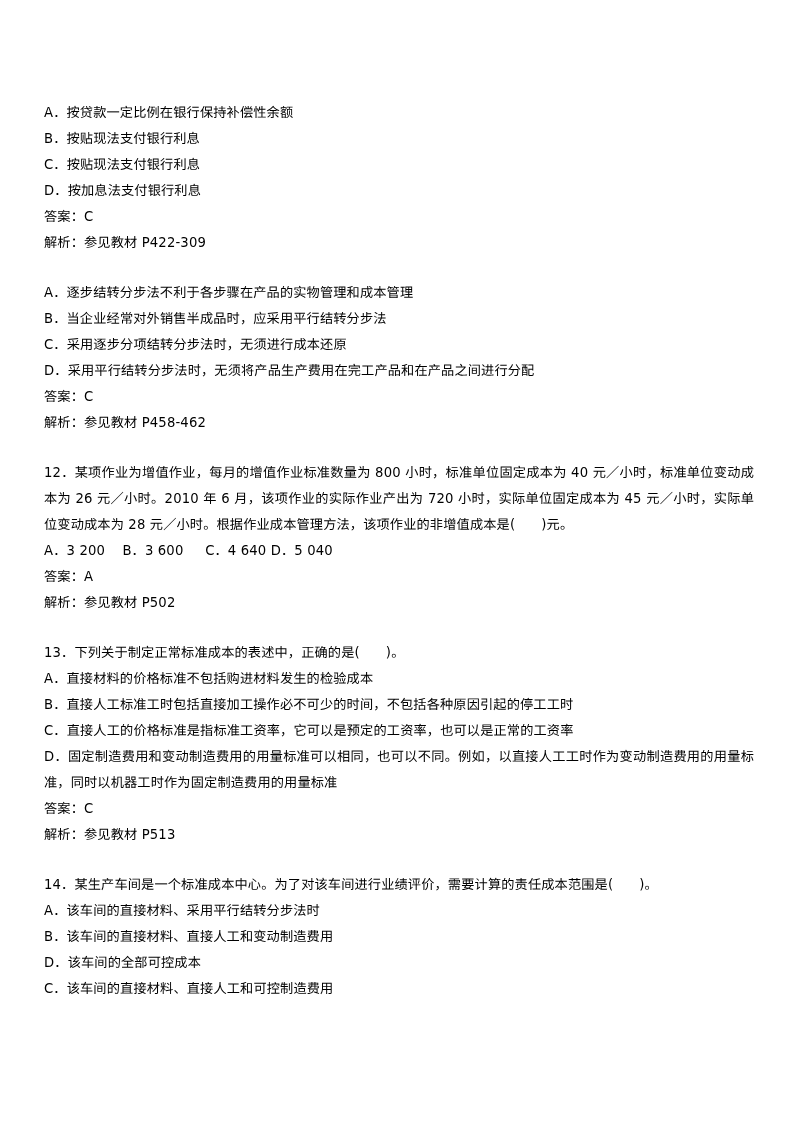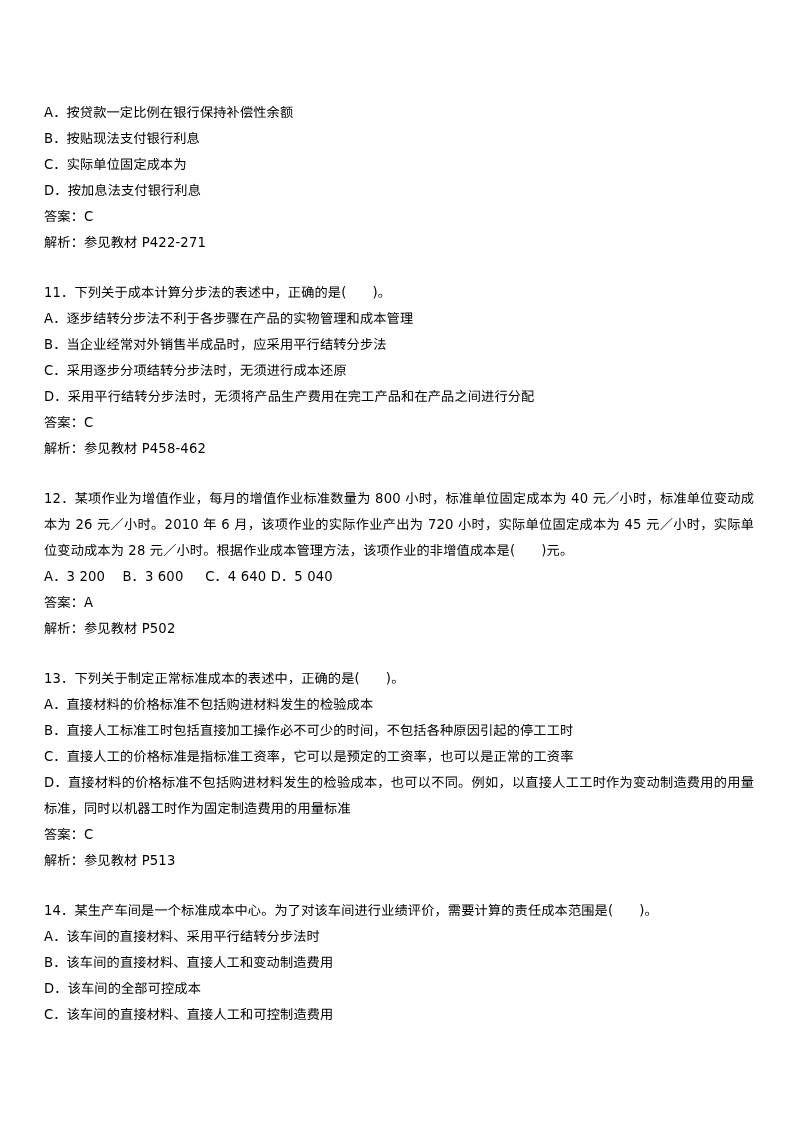--- a/index.html
+++ b/index.html
@@ -55,49 +55,48 @@
 </style>
 </head>
 <body>
 
 <div class="page">
   <div class="content">
 
     <div class="q-block">
       <div class="line">A．按贷款一定比例在银行保持补偿性余额</div>
       <div class="line">B．按贴现法支付银行利息</div>
-      <div class="line">C．实际单位固定成本为</div>
+      <div class="line">C．按贴现法支付银行利息</div>
       <div class="line">D．按加息法支付银行利息</div>
       <div class="line">答案：C</div>
-      <div class="line">解析：参见教材 P422-271</div>
+      <div class="line">解析：参见教材 P422-309</div>
     </div>
 
     <div class="q-block">
-      <div class="line stem">11．下列关于成本计算分步法的表述中，正确的是(      )。</div>
       <div class="line">A．逐步结转分步法不利于各步骤在产品的实物管理和成本管理</div>
       <div class="line">B．当企业经常对外销售半成品时，应采用平行结转分步法</div>
       <div class="line">C．采用逐步分项结转分步法时，无须进行成本还原</div>
       <div class="line">D．采用平行结转分步法时，无须将产品生产费用在完工产品和在产品之间进行分配</div>
       <div class="line">答案：C</div>
       <div class="line">解析：参见教材 P458-462</div>
     </div>
 
     <div class="q-block">
       <div class="line stem wrap">12．某项作业为增值作业，每月的增值作业标准数量为 800 小时，标准单位固定成本为 40 元／小时，标准单位变动成本为 26 元／小时。2010 年 6 月，该项作业的实际作业产出为 720 小时，实际单位固定成本为 45 元／小时，实际单位变动成本为 28 元／小时。根据作业成本管理方法，该项作业的非增值成本是(      )元。</div>
       <div class="line opts-inline">A．3 200    B．3 600     C．4 640 D．5 040</div>
       <div class="line">答案：A</div>
       <div class="line">解析：参见教材 P502</div>
     </div>
 
     <div class="q-block">
       <div class="line stem">13．下列关于制定正常标准成本的表述中，正确的是(      )。</div>
       <div class="line">A．直接材料的价格标准不包括购进材料发生的检验成本</div>
       <div class="line">B．直接人工标准工时包括直接加工操作必不可少的时间，不包括各种原因引起的停工工时</div>
       <div class="line">C．直接人工的价格标准是指标准工资率，它可以是预定的工资率，也可以是正常的工资率</div>
-      <div class="line wrap">D．直接材料的价格标准不包括购进材料发生的检验成本，也可以不同。例如，以直接人工工时作为变动制造费用的用量标准，同时以机器工时作为固定制造费用的用量标准</div>
+      <div class="line wrap">D．固定制造费用和变动制造费用的用量标准可以相同，也可以不同。例如，以直接人工工时作为变动制造费用的用量标准，同时以机器工时作为固定制造费用的用量标准</div>
       <div class="line">答案：C</div>
       <div class="line">解析：参见教材 P513</div>
     </div>
 
     <div class="q-block last">
       <div class="line stem">14．某生产车间是一个标准成本中心。为了对该车间进行业绩评价，需要计算的责任成本范围是(      )。</div>
       <div class="line">A．该车间的直接材料、采用平行结转分步法时</div>
       <div class="line">B．该车间的直接材料、直接人工和变动制造费用</div>
       <div class="line">D．该车间的全部可控成本</div>
       <div class="line">C．该车间的直接材料、直接人工和可控制造费用</div>

